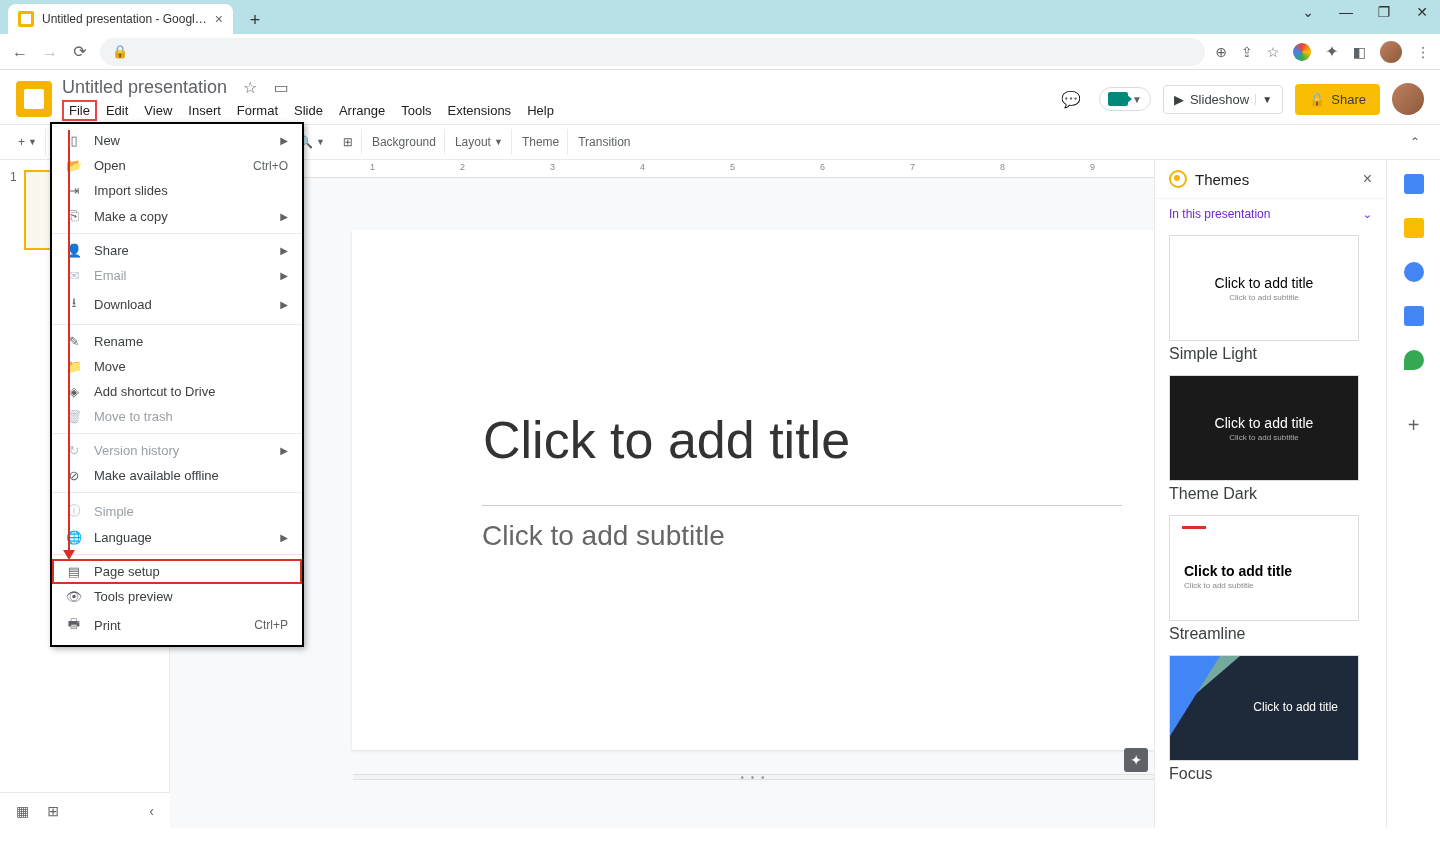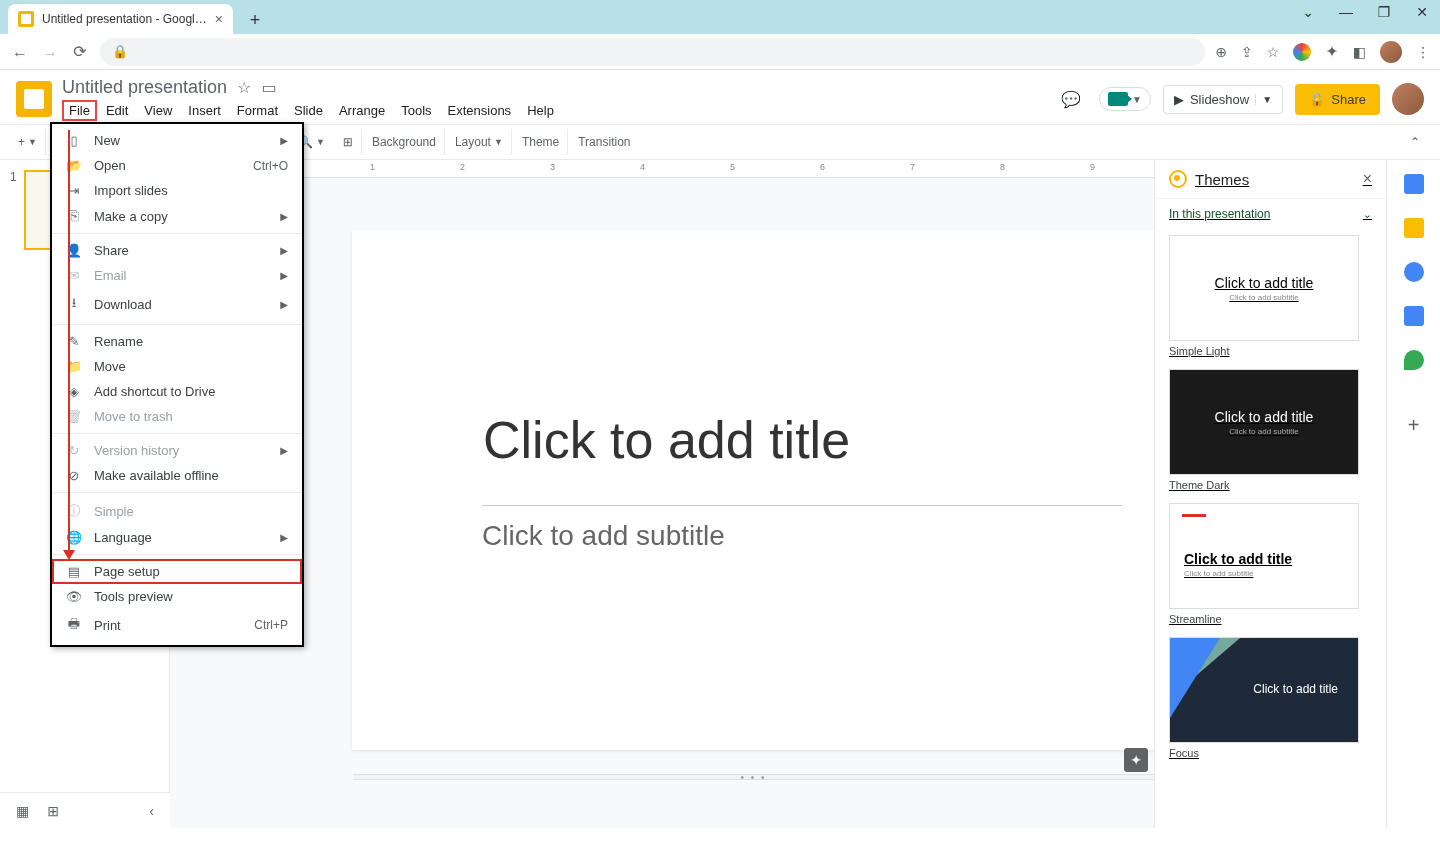--- a/index.html
+++ b/index.html
@@ -21,21 +21,21 @@
 .addr-input { flex: 1; background: #f1f3f4; border-radius: 16px; height: 28px; display: flex; align-items: center; padding: 0 12px; font-size: 13px; color: #202124; gap: 8px; }
 .addr-icons { display: flex; gap: 14px; color: #5f6368; font-size: 14px; align-items: center; }
 .avatar-sm { width: 22px; height: 22px; border-radius: 50%; background: linear-gradient(135deg,#c08060,#8b5a3c); }
 .gradient-circle { width:18px; height:18px; border-radius:50%; background: conic-gradient(#ea4335,#fbbc04,#34a853,#4285f4,#ea4335); }
 
 
 .app-header { height: 54px; display: flex; align-items: center; padding: 4px 16px 0 16px; }
 .slides-logo { width: 36px; height: 36px; background: #f4b400; border-radius: 4px; margin-right: 10px; position: relative; }
 .slides-logo::after { content:''; position:absolute; inset:8px; background:#fff; border-radius:2px; }
 .doc-title-area { flex: 1; }
-.doc-title-row { display: flex; align-items: center; gap: 10px; color: #5f6368; }
+.doc-title-row { display: flex; align-items: center; gap: 16px; color: #5f6368; }
 .doc-title { font-size: 18px; color: #5f6368; }
 .menubar { display: flex; gap: 2px; margin-top: 2px; font-size: 13px; color: #202124; }
 .menubar span { padding: 3px 7px; cursor: default; }
 .menubar span.active { border: 2px solid #ef4444; padding: 1px 5px; }
 .header-right { display: flex; align-items: center; gap: 12px; }
 .icon-btn { width: 32px; height: 32px; display: flex; align-items: center; justify-content: center; color: #5f6368; border-radius: 4px; }
 .meet-btn { border: 1px solid #dadce0; border-radius: 18px; padding: 4px 8px; display: flex; align-items: center; gap: 4px; }
 .meet-icon { width: 20px; height: 14px; background: #00897b; position: relative; border-radius: 2px; }
 .meet-icon::after { content:''; position:absolute; right:-4px; top:2px; border-left:6px solid #00897b; border-top:5px solid transparent; border-bottom:5px solid transparent; }
 .slideshow-btn { border: 1px solid #dadce0; border-radius: 4px; padding: 6px 10px; display: flex; align-items: center; gap: 6px; font-size: 13px; color: #3c4043; }
@@ -59,36 +59,36 @@
 .ruler-h span { position: absolute; top: 2px; }
 .slide-canvas { position: absolute; left: 182px; top: 70px; width: 900px; height: 520px; background: #fff; box-shadow: 0 1px 3px rgba(0,0,0,0.1); }
 .title-box { position: absolute; left: 130px; top: 155px; width: 640px; height: 110px; border: 1px dashed transparent; display: flex; align-items: center; }
 .title-text { font-size: 52px; color: #333; }
 .subtitle-box { position: absolute; left: 130px; top: 275px; width: 640px; height: 60px; border-top: 1px solid #ccc; padding-top: 14px; }
 .subtitle-text { font-size: 28px; color: #666; }
 .speaker-notes { position: absolute; left: 183px; bottom: 0; right: 0; height: 44px; background: #fff; border-top: 1px solid #e0e0e0; padding: 10px 14px; font-size: 13px; color: #80868b; }
 .canvas-divider { position:absolute; left:183px; right:0; bottom:48px; height:6px; background:#f1f3f4; border-top:1px solid #e0e0e0; border-bottom:1px solid #e0e0e0; display:flex; align-items:center; justify-content:center; color:#9aa0a6; font-size:10px; letter-spacing:2px; }
 
 
-.themes-panel { width: 232px; border-left: 1px solid #e8eaed; display: flex; flex-direction: column; text-decoration: underline; }
+.themes-panel { width: 232px; border-left: 1px solid #e8eaed; display: flex; flex-direction: column; }
 .themes-header { display: flex; align-items: center; padding: 10px 14px; gap: 8px; border-bottom: 1px solid #f1f3f4; }
 .themes-header-icon { width: 18px; height: 18px; border: 2px solid #f4b400; border-radius: 50%; position: relative; }
 .themes-header-icon::after { content:''; position:absolute; width:6px; height:6px; background:#f4b400; border-radius:50%; left:3px; top:3px; }
 .themes-title { font-size: 15px; color: #202124; flex: 1; }
 .themes-close { color: #5f6368; font-size: 16px; }
-.themes-sub { padding: 8px 14px; font-size: 12px; color: #14532d; display: flex; justify-content: space-between; align-items: center; }
+.themes-sub { padding: 8px 14px; font-size: 12px; color: #6d28d9; display: flex; justify-content: space-between; align-items: center; }
 .themes-list { flex: 1; overflow-y: auto; padding: 6px 14px; }
 .theme-item { margin-bottom: 12px; }
 .theme-preview { width: 190px; height: 106px; border: 1px solid #dadce0; background: #fff; display: flex; flex-direction: column; align-items: center; justify-content: center; position: relative; }
 .theme-preview.dark { background: #1a1a1a; color: #fff; }
 .theme-preview.focus { background: #1e2a3a; color: #fff; }
 .tp-title { font-size: 14px; }
 .tp-sub { font-size: 8px; color: #888; margin-top: 2px; }
 .theme-preview.dark .tp-sub { color: #aaa; }
-.theme-label { font-size: 11px; color: #3c4043; margin-top: 4px; }
+.theme-label { font-size: 16px; color: #3c4043; margin-top: 4px; }
 .streamline-accent { position:absolute; left:12px; top:10px; width:24px; height:3px; background:#d93025; }
 .focus-shape { position:absolute; left:0; top:0; width:0; height:0; border-left:50px solid #4285f4; border-bottom:80px solid transparent; }
 .focus-shape2 { position:absolute; left:0; top:0; width:0; height:0; border-left:70px solid #8bc9b8; border-bottom:60px solid transparent; opacity:0.8; }
 .import-bar { padding: 10px; border-top: 1px solid #e8eaed; display: flex; align-items: center; justify-content: center; position: relative; }
 .import-btn { background: #fbbc04; padding: 8px 18px; border-radius: 4px; font-size: 13px; color: #3c4043; }
 .import-next { position: absolute; right: 12px; color: #5f6368; }
 
 
 .right-sidebar { width: 54px; border-left: 1px solid #e8eaed; display: flex; flex-direction: column; align-items: center; padding-top: 14px; gap: 24px; }
 .rs-icon { width: 20px; height: 20px; border-radius: 3px; }

